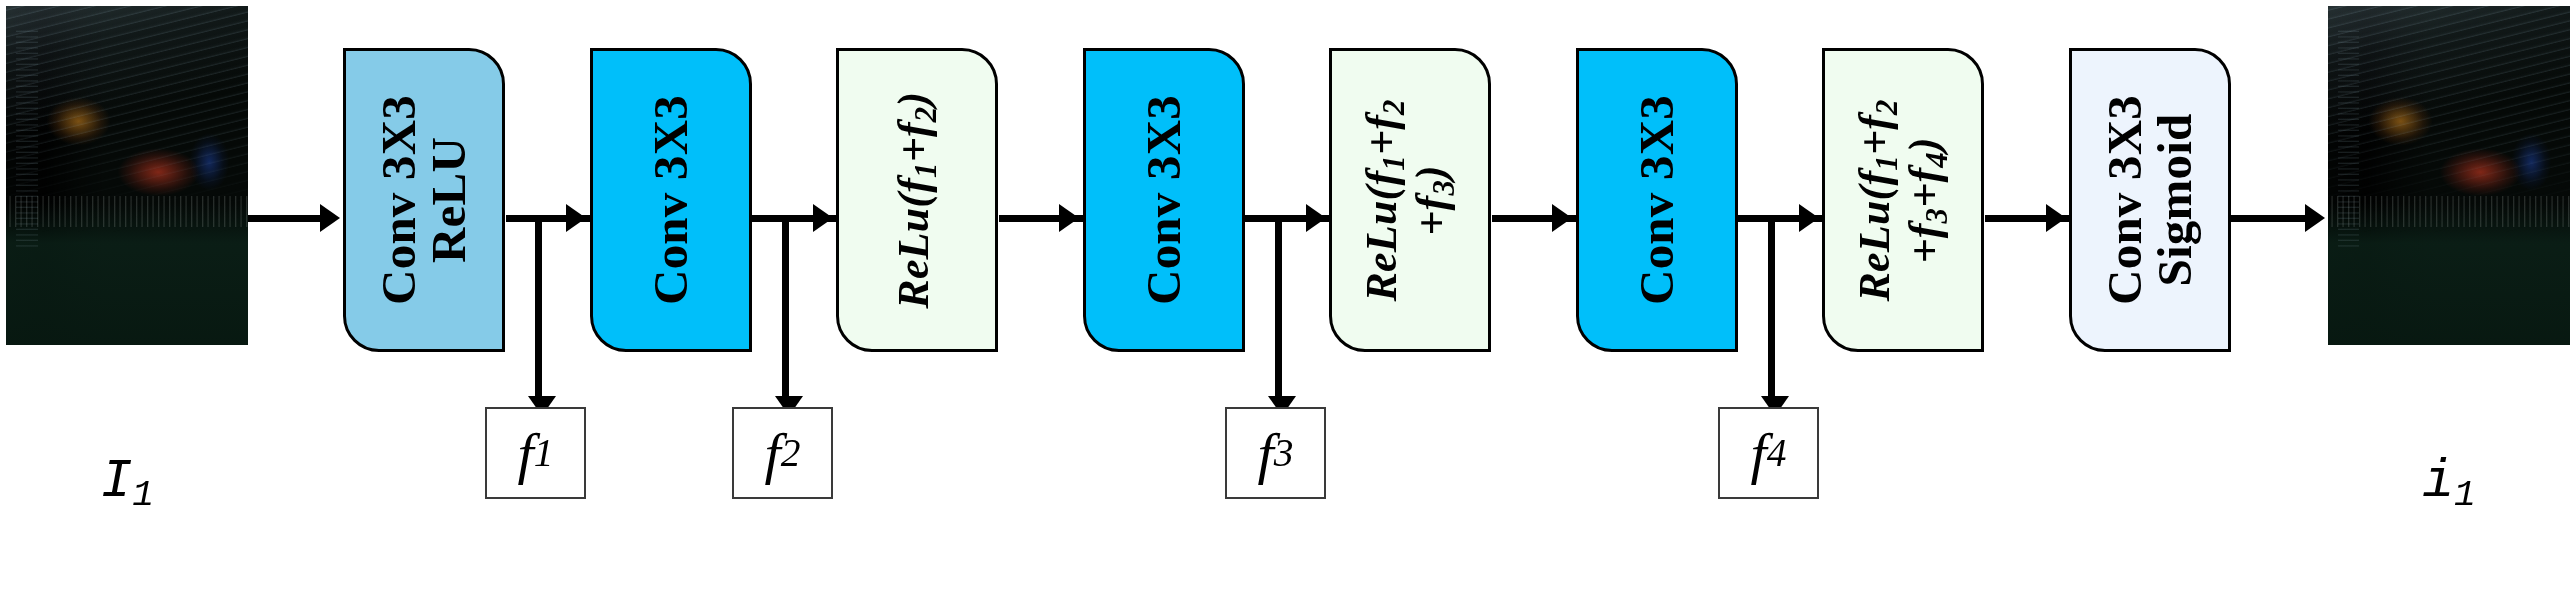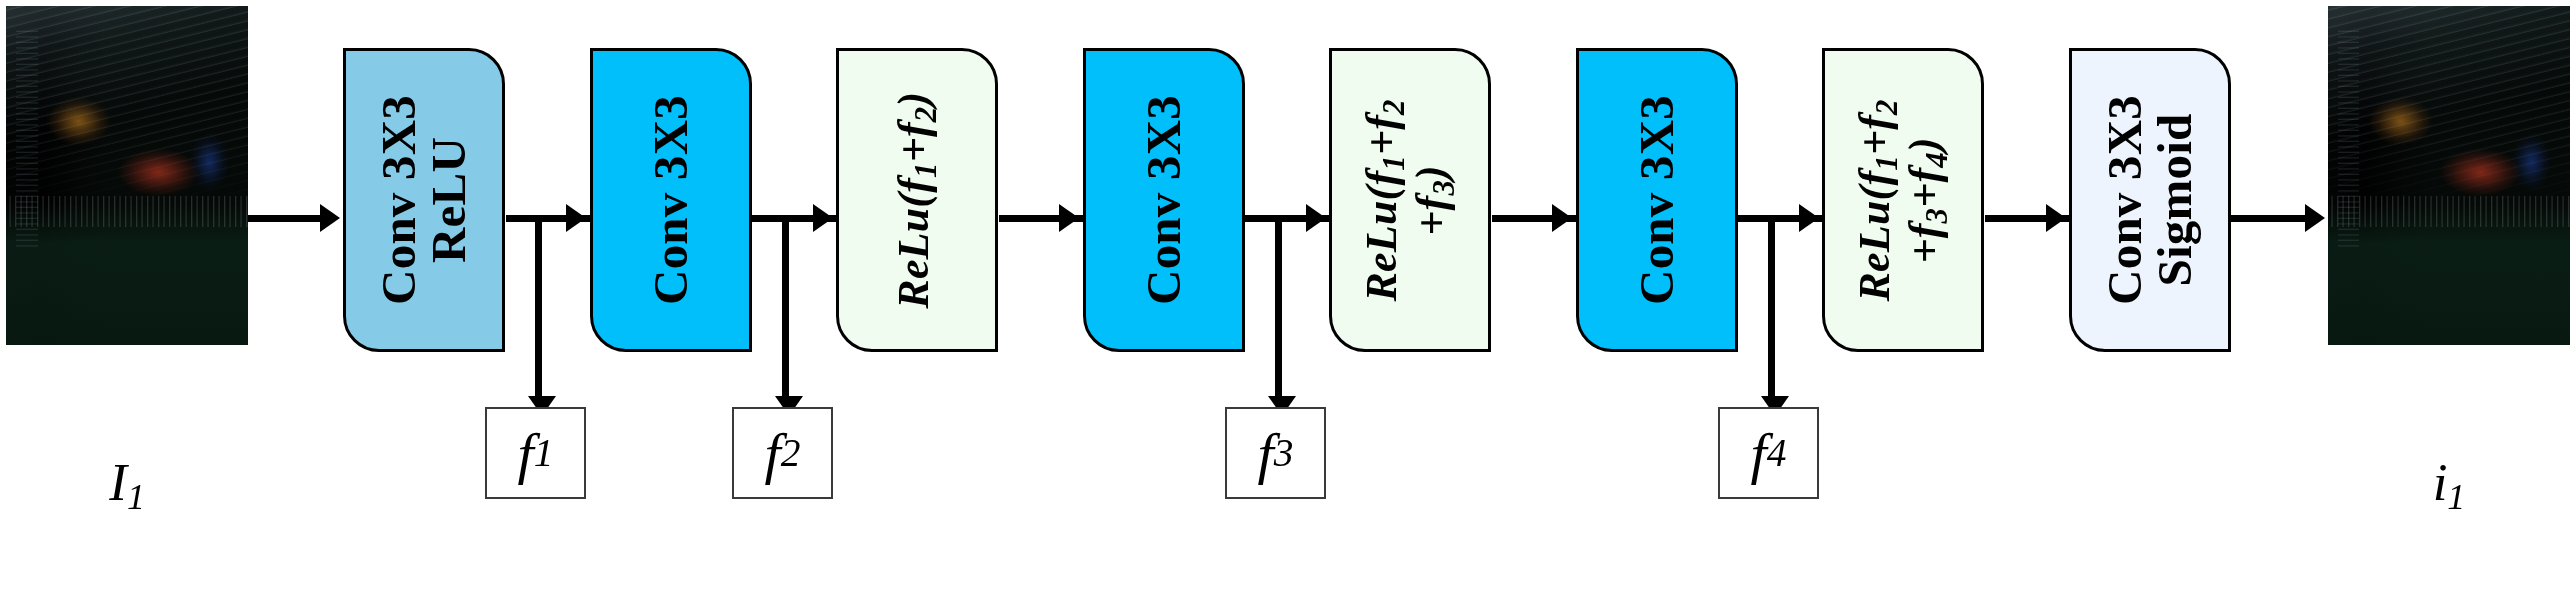--- a/index.html
+++ b/index.html
@@ -133,21 +133,21 @@
     font-family: "Liberation Serif", serif;
     font-style: italic;
     font-size: 58px;
     color: #000000;
   }
   .fbox .sub { font-size: 0.68em; vertical-align: -0.25em; }
 
   
   .caption {
     position: absolute;
-    font-family: Liberation Serif, serif;
+    font-family: Liberation Mono, monospace;
     font-style: italic;
     font-size: 53px;
     color: #000000;
     text-align: center;
     white-space: nowrap;
   }
   .caption .sub { font-size: 0.68em; vertical-align: -0.25em; }
 
   
   .hline {

